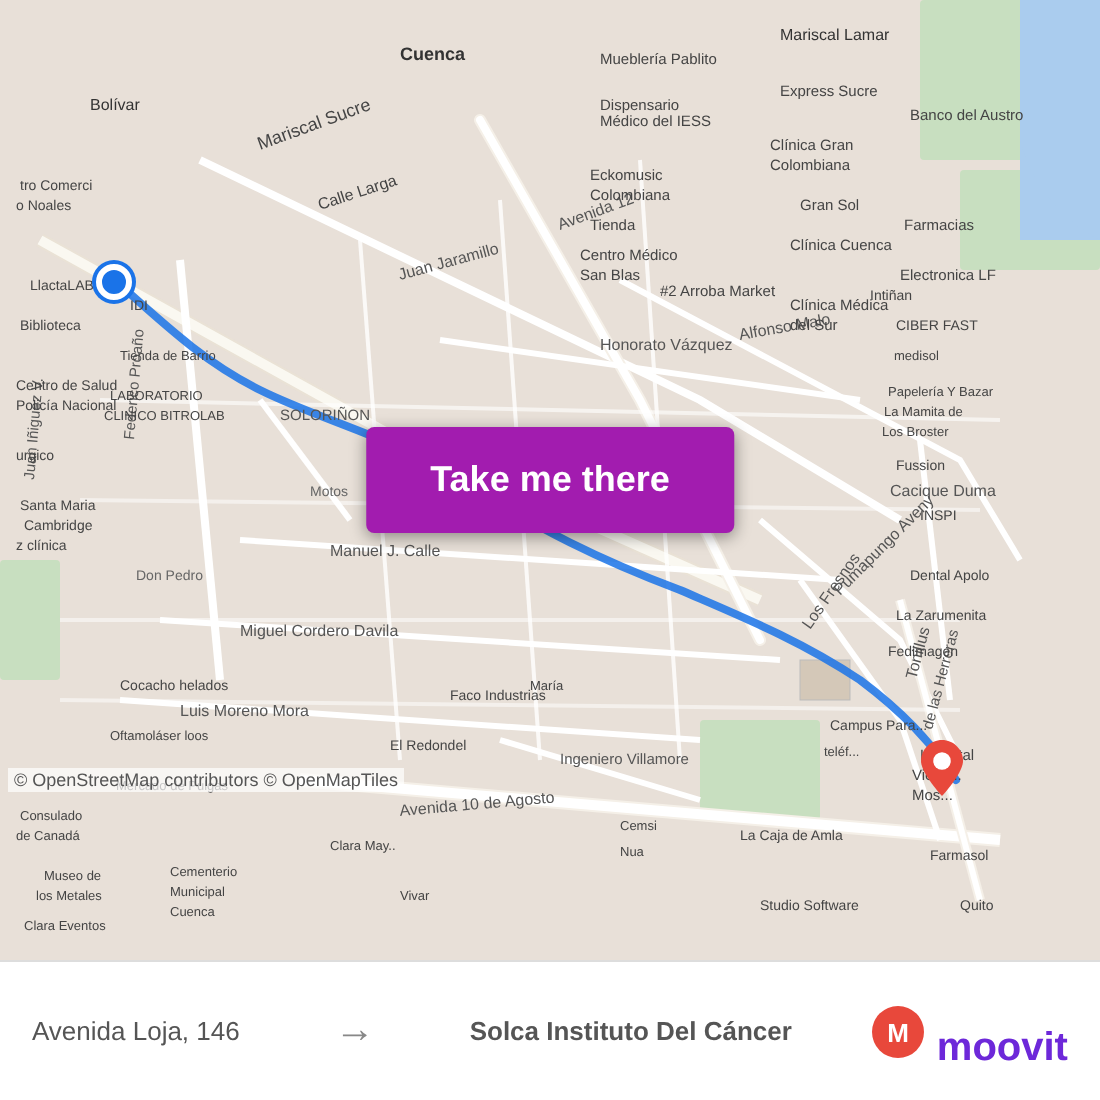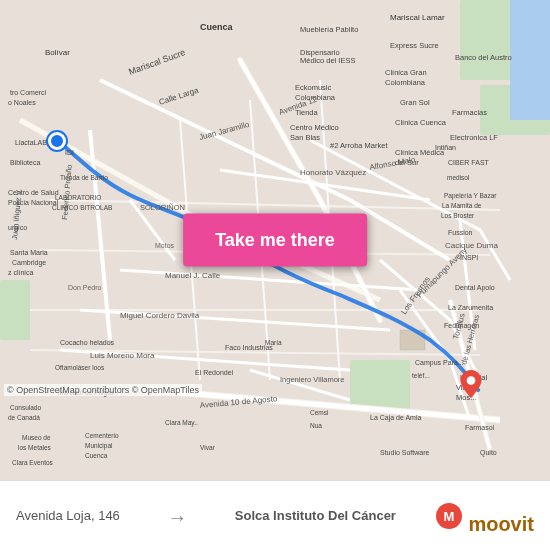--- a/index.html
+++ b/index.html
@@ -17,21 +17,21 @@
       position: absolute;
       top: 0; left: 0;
       width: 100%; height: 100%;
     }
 
     #take-me-there-btn {
       position: absolute;
       top: 50%;
       left: 50%;
       transform: translate(-50%, -50%);
-      background: #ec4899;
+      background: #a21caf;
       color: #fff;
       font-size: 18px;
       font-weight: bold;
       padding: 16px 32px;
       border-radius: 4px;
       border: none;
       cursor: pointer;
       white-space: nowrap;
       box-shadow: 0 2px 8px rgba(0,0,0,0.4);
       z-index: 10;
@@ -307,15 +307,15 @@
   </div>
   <span id="arrow-icon">→</span>
   <div id="to-section">
     <span id="to-label">Solca Instituto Del Cáncer</span>
   </div>
   <div id="moovit-logo">
     <svg width="28" height="28" viewBox="0 0 28 28" xmlns="http://www.w3.org/2000/svg">
       <circle cx="14" cy="14" r="13" fill="#e8483b"></circle>
       <text x="14" y="19" text-anchor="middle" font-size="13" font-weight="bold" fill="#fff" font-family="Arial">M</text>
     </svg>
-    <span style="margin-left:5px; color:#a16207; font-weight:bold; font-size:20px;margin-top:17px;">moovit</span>
+    <span style="margin-left:5px; color:#6d28d9; font-weight:bold; font-size:20px;margin-top:17px;">moovit</span>
   </div>
 </div>
 
 </body></html>

